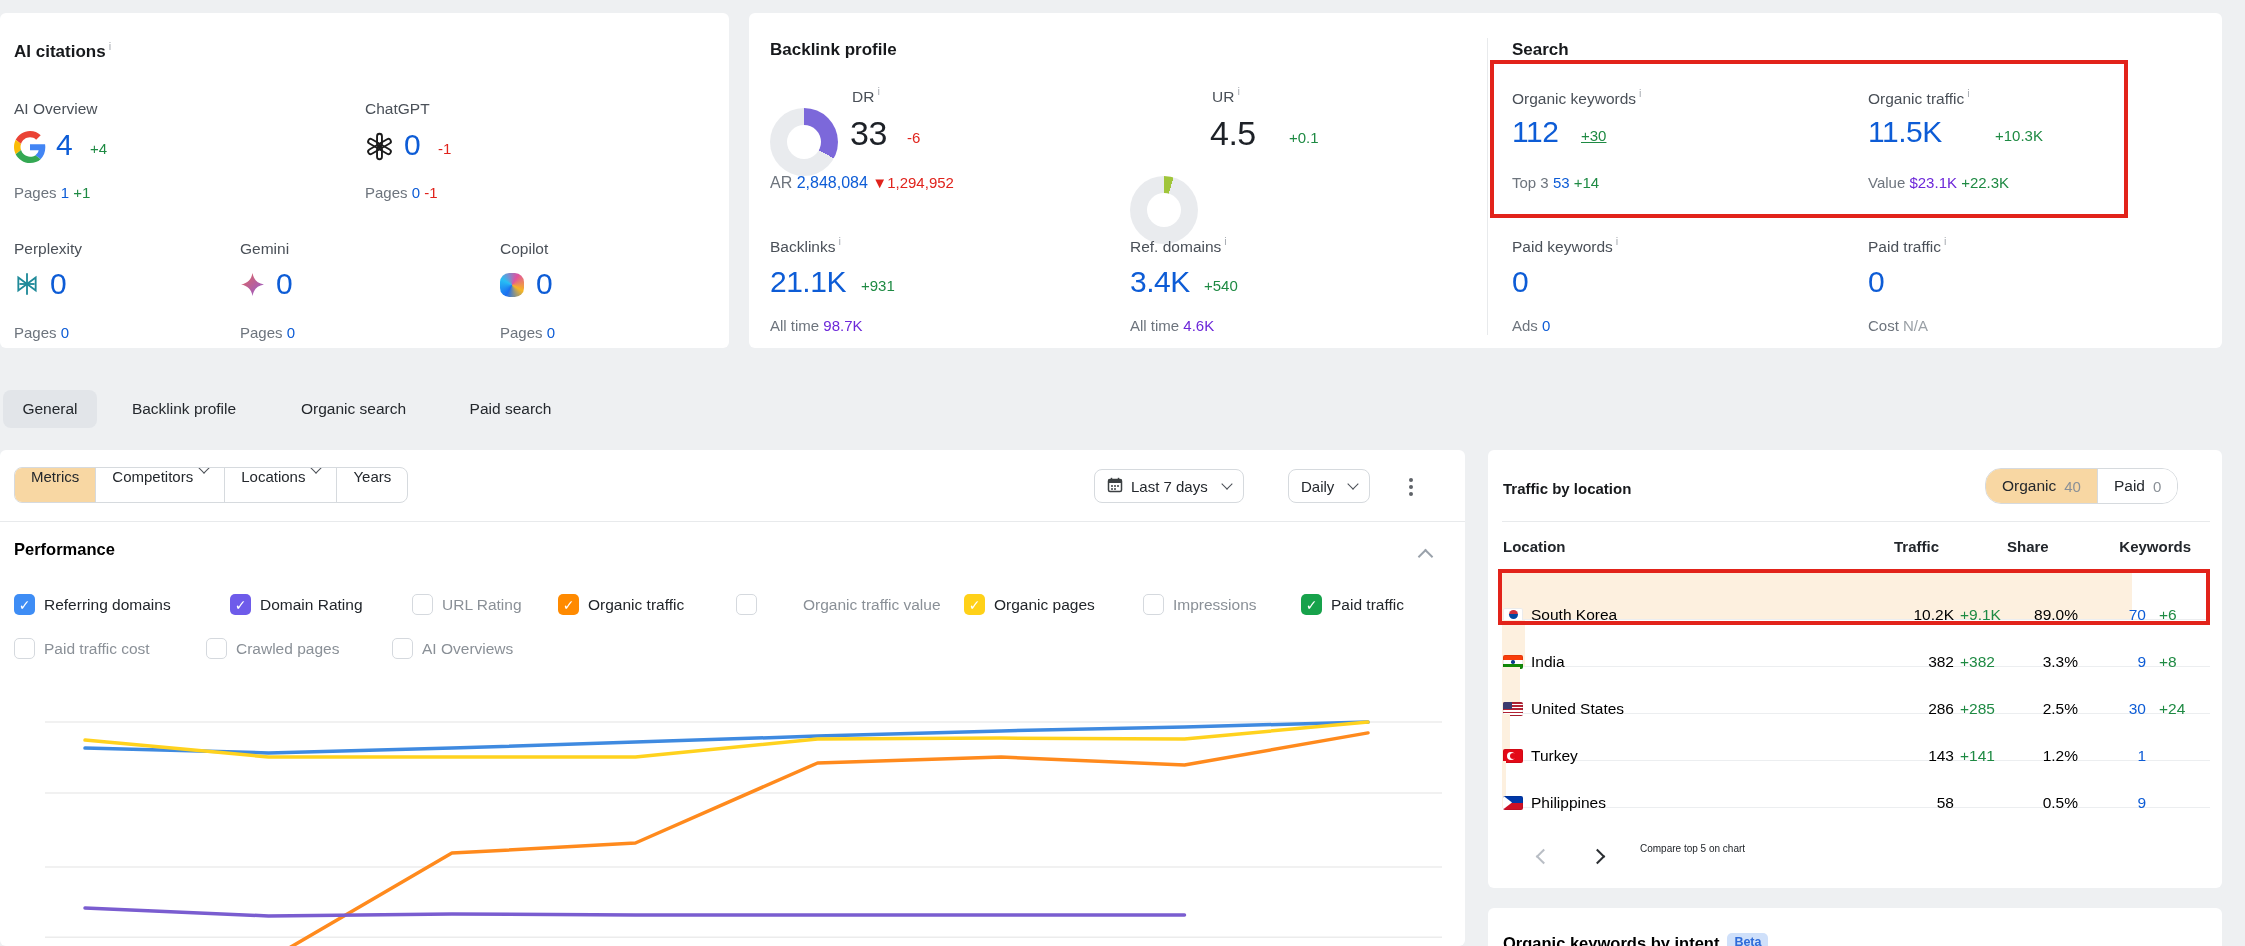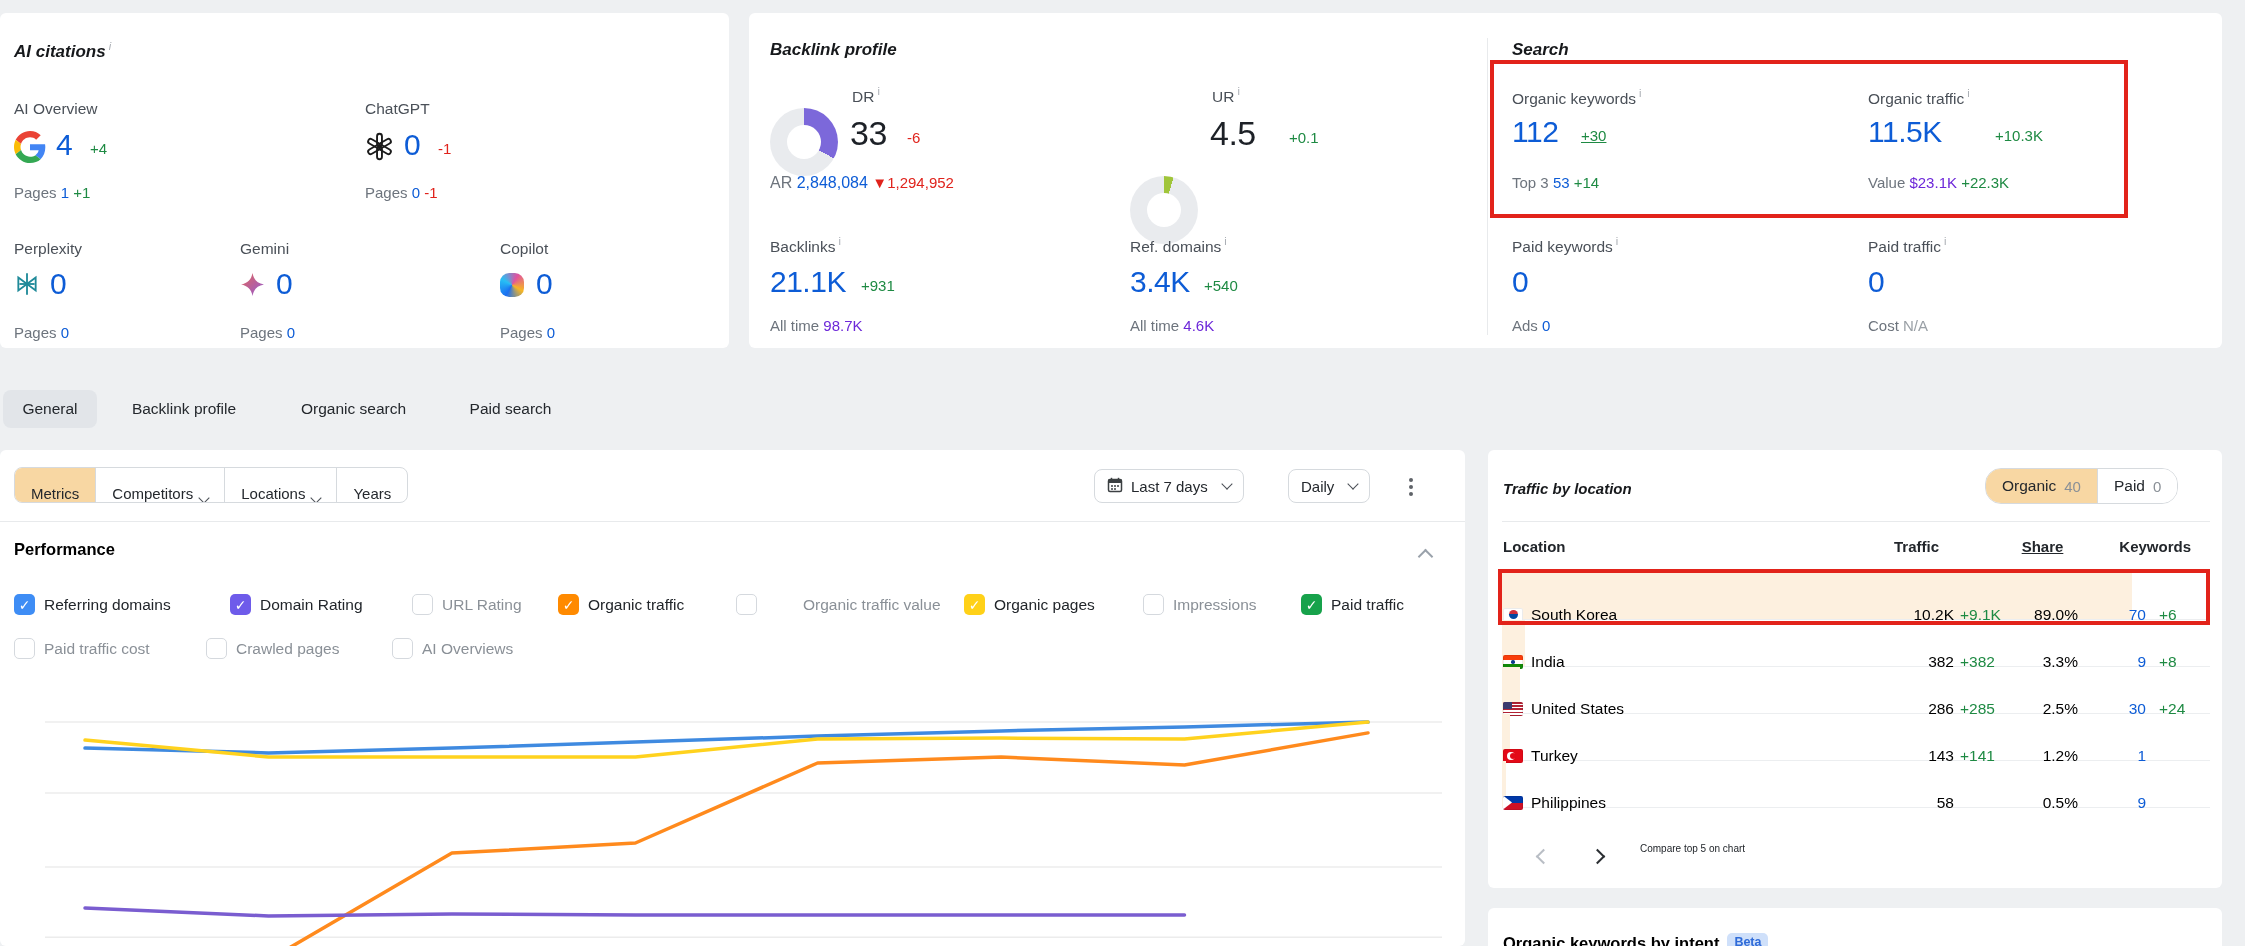--- a/index.html
+++ b/index.html
@@ -2,21 +2,21 @@
 <html style="--pagebg: #eef0f2; --peach: #f8d7a3; --blue: #0d5cd6; --green: #1e8a43; --red: #e0231c; --annot: #e2231a; --border: #d6dade; --tabbg: #e2e5e9; --cream: #fdf0df;"><head>
 <meta charset="utf-8">
 <style>
   * { margin:0; padding:0; box-sizing:border-box; }
   html,body { width:2245px; height:946px; overflow:hidden; }
   body { background:var(--pagebg); font-family:"Liberation Sans","DejaVu Sans",sans-serif; color:var(--dark); position:relative; }
 
   .card { position:absolute; background:#fff; border-radius:6px; }
   .abs { position:absolute; }
 
-  .card-title { font-size:17px; font-weight:700; color:#17191c;font-style:italic; }
+  .card-title { font-size:17px; font-weight:700; color:#17191c; }
   .inf { color:#a9adb3; font-size:11px; vertical-align:7px; margin-left:3px; font-weight:400; }
 
   .lbl { font-size:15.5px; color:#4a5058; }
   .lbl-gray { font-size:15px; color:#6d747d; }
   .bignum { font-size:30px; color:var(--blue); letter-spacing:-0.5px; }
   .bignum-dark { font-size:34px; color:#1d2127; letter-spacing:-0.5px; }
   .delta-g { color:var(--green); font-size:15px; }
   .delta-r { color:var(--red); font-size:15px; }
   .val-blue { color:var(--blue); }
   .val-dark { color:#6d28d9; }
@@ -26,21 +26,21 @@
   .donut .hole { position:absolute; inset:17px; background:#fff; border-radius:50%; }
 
   .vdiv { position:absolute; width:1px; background:#e8eaec; }
 
   
   .tab { position:absolute; top:390px; height:38px; line-height:38px; font-size:15.5px; color:#24282d; text-align:center; }
   .tab.active { background:var(--tabbg); border-radius:8px; }
 
   
   .seg-group { display:flex; border:1px solid var(--border); border-radius:8px; background:#fff; overflow:hidden; height:36px; }
-  .seg { display:flex; align-items:flex-end; justify-content:center; padding:0 16px; font-size:15px; color:#24282d; border-right:1px solid var(--border); cursor:pointer; }
+  .seg { display:flex; align-items:flex-start; justify-content:center; padding:0 16px; font-size:15px; color:#24282d; border-right:1px solid var(--border); cursor:pointer; }
   .seg:last-child { border-right:none; }
   .seg.sel { background:var(--peach); }
   .btn { display:flex; align-items:center; gap:8px; border:1px solid var(--border); border-radius:8px; background:#fff; height:34px; padding:0 12px; font-size:15px; color:#24282d; }
 
   .chev { width:8px; height:8px; border-right:1.8px solid #4a4f55; border-bottom:1.8px solid #4a4f55; transform:rotate(45deg); display:inline-block; margin-left:7px; margin-top:-4px; }
   .chev-up { width:11px; height:11px; border-right:2.2px solid #9aa2ab; border-bottom:2.2px solid #9aa2ab; transform:rotate(-135deg); display:inline-block; }
   .pg-prev { width:11px; height:11px; border-left:2.5px solid #b9bec5; border-bottom:2.5px solid #b9bec5; transform:rotate(45deg); display:inline-block; }
   .pg-next { width:11px; height:11px; border-right:2.5px solid #2b2f33; border-bottom:2.5px solid #2b2f33; transform:rotate(-45deg); display:inline-block; }
 
   .kebab { display:flex; flex-direction:column; gap:3px; padding:4px; }
@@ -358,21 +358,21 @@
     <div class="toggle-seg" style="border-left:1px solid var(--border);">
       <span>Paid</span>
       <span class="toggle-count">0</span>
     </div>
   </div>
 
   <div class="abs" style="left:14px;right:12px;top:71px;height:1px;background:#e8eaec;"></div>
 
   <div class="abs t-head" style="left:15px;top:88px;">Location</div>
   <div class="abs t-head" style="left:406px;top:88px;width:60px;text-align:left;">Traffic</div>
-  <div class="abs t-head" style="left:519px;top:88px;width:71px;text-align:center;text-decoration:underline;">Share</div>
+  <div class="abs t-head" style="left:519px;top:88px;width:71px;text-align:left;">Share</div>
   <div class="abs t-head" style="left:613px;top:88px;width:90px;text-align:right;">Keywords</div>
 
   <div class="t-row" style="top:123px;">
     <div class="sharebar" style="width: 89%;"></div>
     <div class="cell" style="left:1px;">
         <span class="flag flag-kr"></span>
       </div>
     <div class="cell" style="left:29px;">South Korea</div>
     <div class="cell" style="left:332px;width:120px;justify-content:flex-end;">10.2K</div>
     <div class="cell delta-g" style="left:458px;">+9.1K</div>

